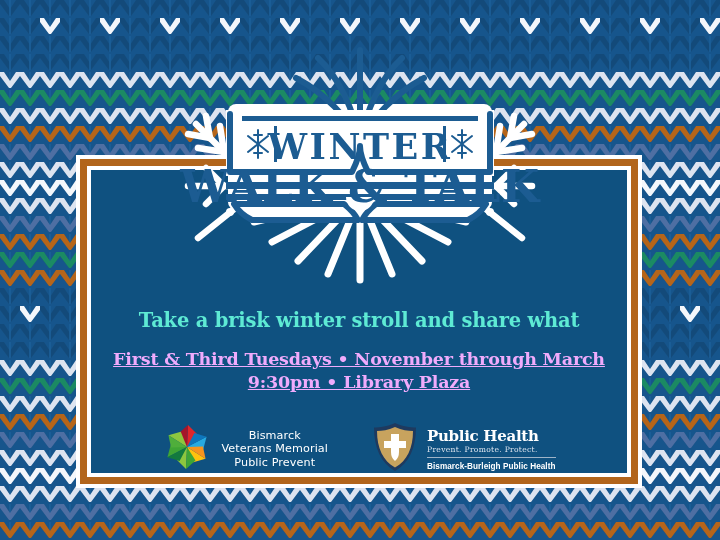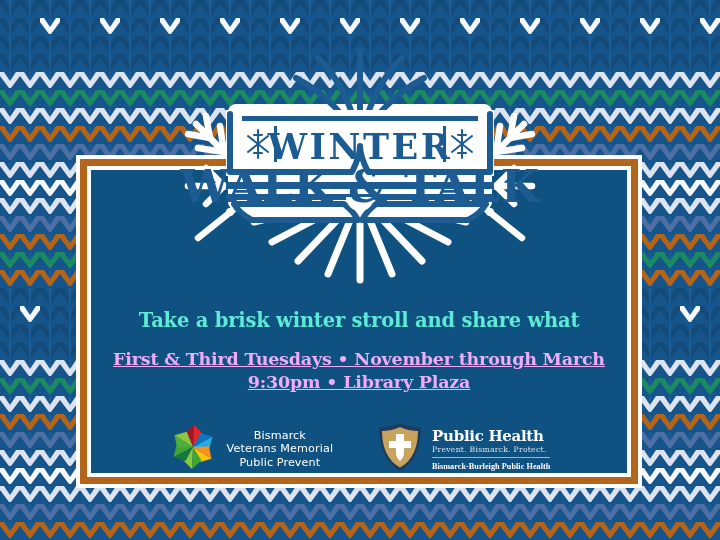--- a/index.html
+++ b/index.html
@@ -97,21 +97,21 @@
     font-family:"DejaVu Serif", serif;
     font-size:7.6px;line-height:10px;
     letter-spacing:0.3px;
     white-space:nowrap;
   }
   .ph-rule{
     height:1px;background:#9fb4c8;margin:2.5px 0 2.5px 0;
   }
   .ph-sub{
     color:#ffffff;
-    font-family:Liberation Serif, serif;
+    font-family:Liberation Sans, sans-serif;
     font-weight:bold;
     font-size:8.2px;line-height:11px;
     letter-spacing:0.05px;
     white-space:nowrap;
   }
 </style>
 </head>
 <body>
 
 <div id="poster">
@@ -1068,21 +1068,21 @@
             <div class="logo">
               <span>
                 <svg width="46" height="50" viewBox="0 0 92 100" xmlns="http://www.w3.org/2000/svg">
                   <path d="M46 2 C30 9 16 11 4 11 C4 52 18 82 46 98 C74 82 88 52 88 11 C76 11 62 9 46 2 Z" fill="#1E3A5F"></path>
                   <path d="M46 10 C32 16 20 18 10 18 C10 52 22 78 46 91 C70 78 82 52 82 18 C72 18 60 16 46 10 Z" fill="#C8A35E"></path>
                   <path d="M38 24 L54 24 L54 38 L68 38 L68 52 L54 52 L54 60 Q54 72 46 78 Q38 72 38 60 L38 52 L24 52 L24 38 L38 38 Z" fill="#ffffff"></path>
                 </svg>
               </span>
               <span class="ph-text">
                 <span class="ph-title">Public Health</span>
-                <span class="ph-tag" style="display:block">Prevent. Bismarck. Protect.</span>
+                <span class="ph-tag" style="display:block">Prevent. Promote. Protect.</span>
                 <span class="ph-rule" style="display:block"></span>
                 <span class="ph-sub" style="display:block">Bismarck-Burleigh Public Health</span>
               </span>
             </div>
 
           </div>
         </div>
       </div>
     </div>
   </div>

